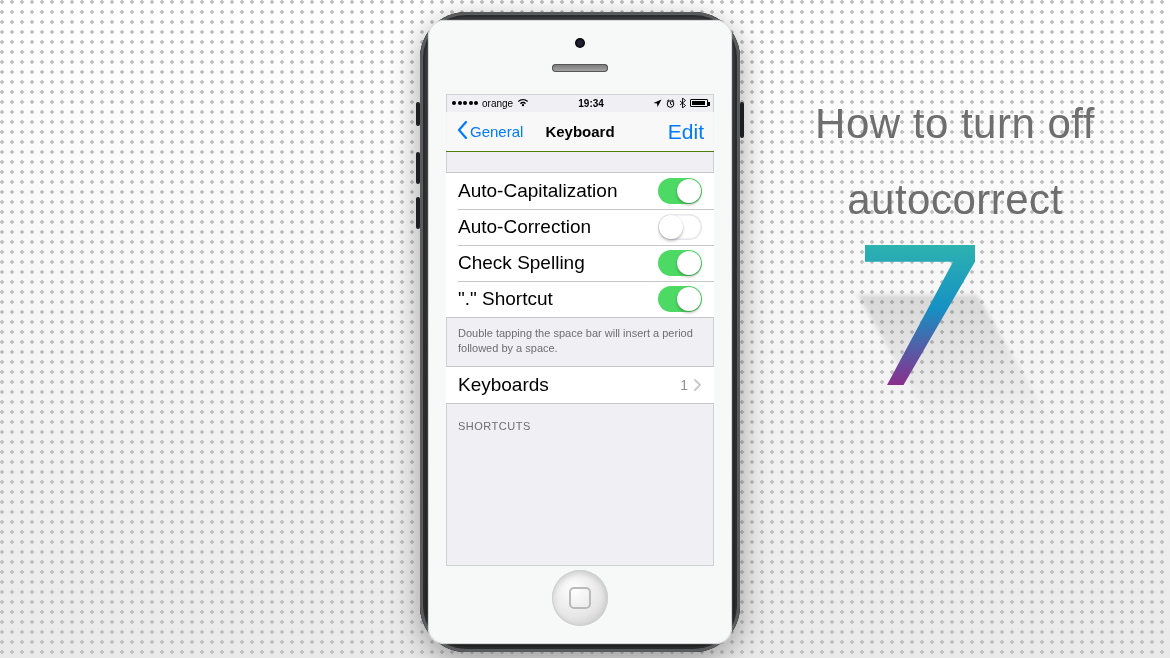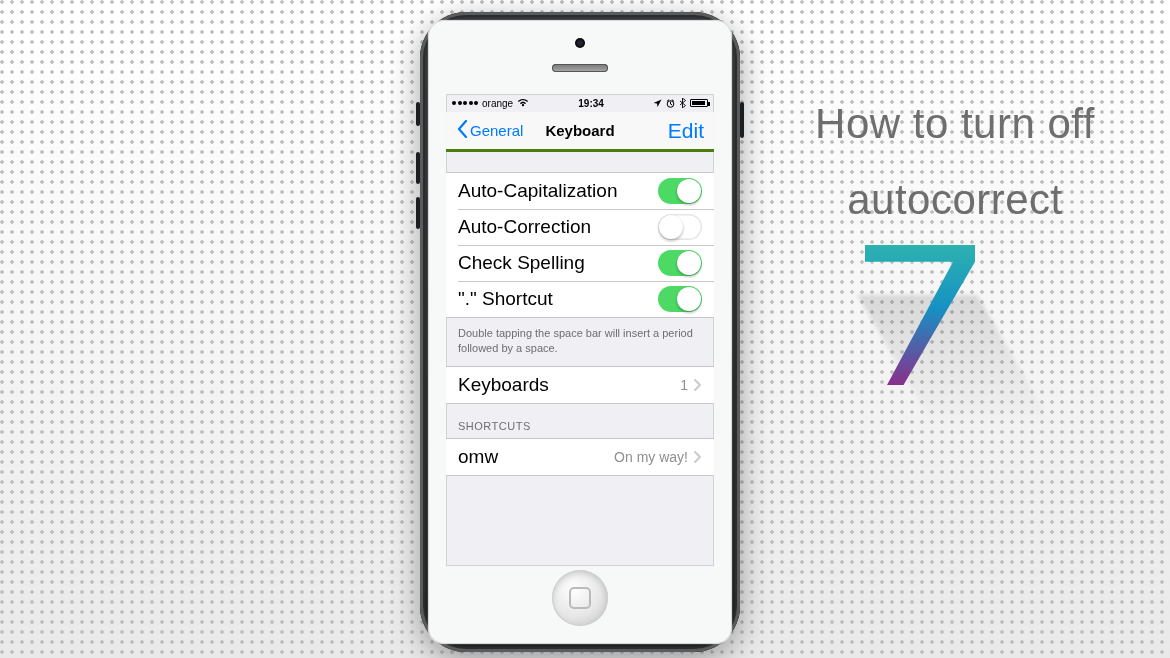--- a/index.html
+++ b/index.html
@@ -101,21 +101,21 @@
   .sb-left{ display:flex; align-items:center; gap:4px; }
   .sig-dots{ display:flex; gap:1.5px; }
   .sig-dots span{ width:4px; height:4px; border-radius:50%; background:#000; display:block;}
   .sb-icons{ display:flex; align-items:center; gap:4px; }
   .sb-icons svg{ display:block; }
   .battery{ width:18px; height:8px; border:1px solid #000; border-radius:1px; position:relative;}
   .battery::after{content:""; position:absolute; right:-3px; top:2px; width:2px; height:4px; background:#000;}
   .battery .fill{ position:absolute; left:1px; top:1px; bottom:1px; width:13px; background:#000;}
 
   
-  .navbar{ height:40px; background:#f8f8f8e6; border-bottom:3px solid #4d7c0f; display:flex; align-items:center; justify-content:space-between; padding:0 10px; position:relative;}
+  .navbar{ height:40px; background:#f8f8f8e6; border-bottom:1px solid #4d7c0f; display:flex; align-items:center; justify-content:space-between; padding:0 10px; position:relative;}
   .back{ display:flex; align-items:center; gap:2px; color:#007aff; font-size:15px;}
   .back svg{ width:12px; height:18px; }
   .nav-title{ position:absolute; left:50%; transform:translateX(-50%); font-weight:600; font-size:15px; }
   .edit-btn{ color:#007aff; font-size:21px; }
 
   
   .group{ background:#fff; border-top:1px solid #c7c7cb; border-bottom:1px solid #c7c7cb; }
   .row{ display:flex; align-items:center; justify-content:space-between; height:36px; padding:0 12px; position:relative;}
   .row + .row::before{ content:""; position:absolute; left:12px; right:0; top:0; height:1px; background:#c7c7cb; }
   .row .label{ font-size:19px; }
@@ -249,29 +249,18 @@
           <span class="value">1</span>
           <span class="chev">
             <svg viewBox="0 0 8 12">
                 <path d="M1 1l5 5-5 5" fill="none" stroke="#c7c7cc" stroke-width="1.8" stroke-linecap="round" stroke-linejoin="round"></path>
               </svg>
           </span>
         </div>
       </div>
 
       <div class="sec-header">SHORTCUTS</div>
-      <div class="group" id="shortcuts-group">
-          <div class="row">
-            <span class="label">omw</span>
-            <span class="value">On my way!</span>
-            <span class="chev">
-              <svg viewBox="0 0 8 12">
-                <path d="M1 1l5 5-5 5" fill="none" stroke="#c7c7cc" stroke-width="1.8" stroke-linecap="round" stroke-linejoin="round"></path>
-              </svg>
-            </span>
-          </div>
-        </div>
 
     </div>
 
     <div class="home-btn"></div>
   </div>
 </div>
 
 </body></html>

